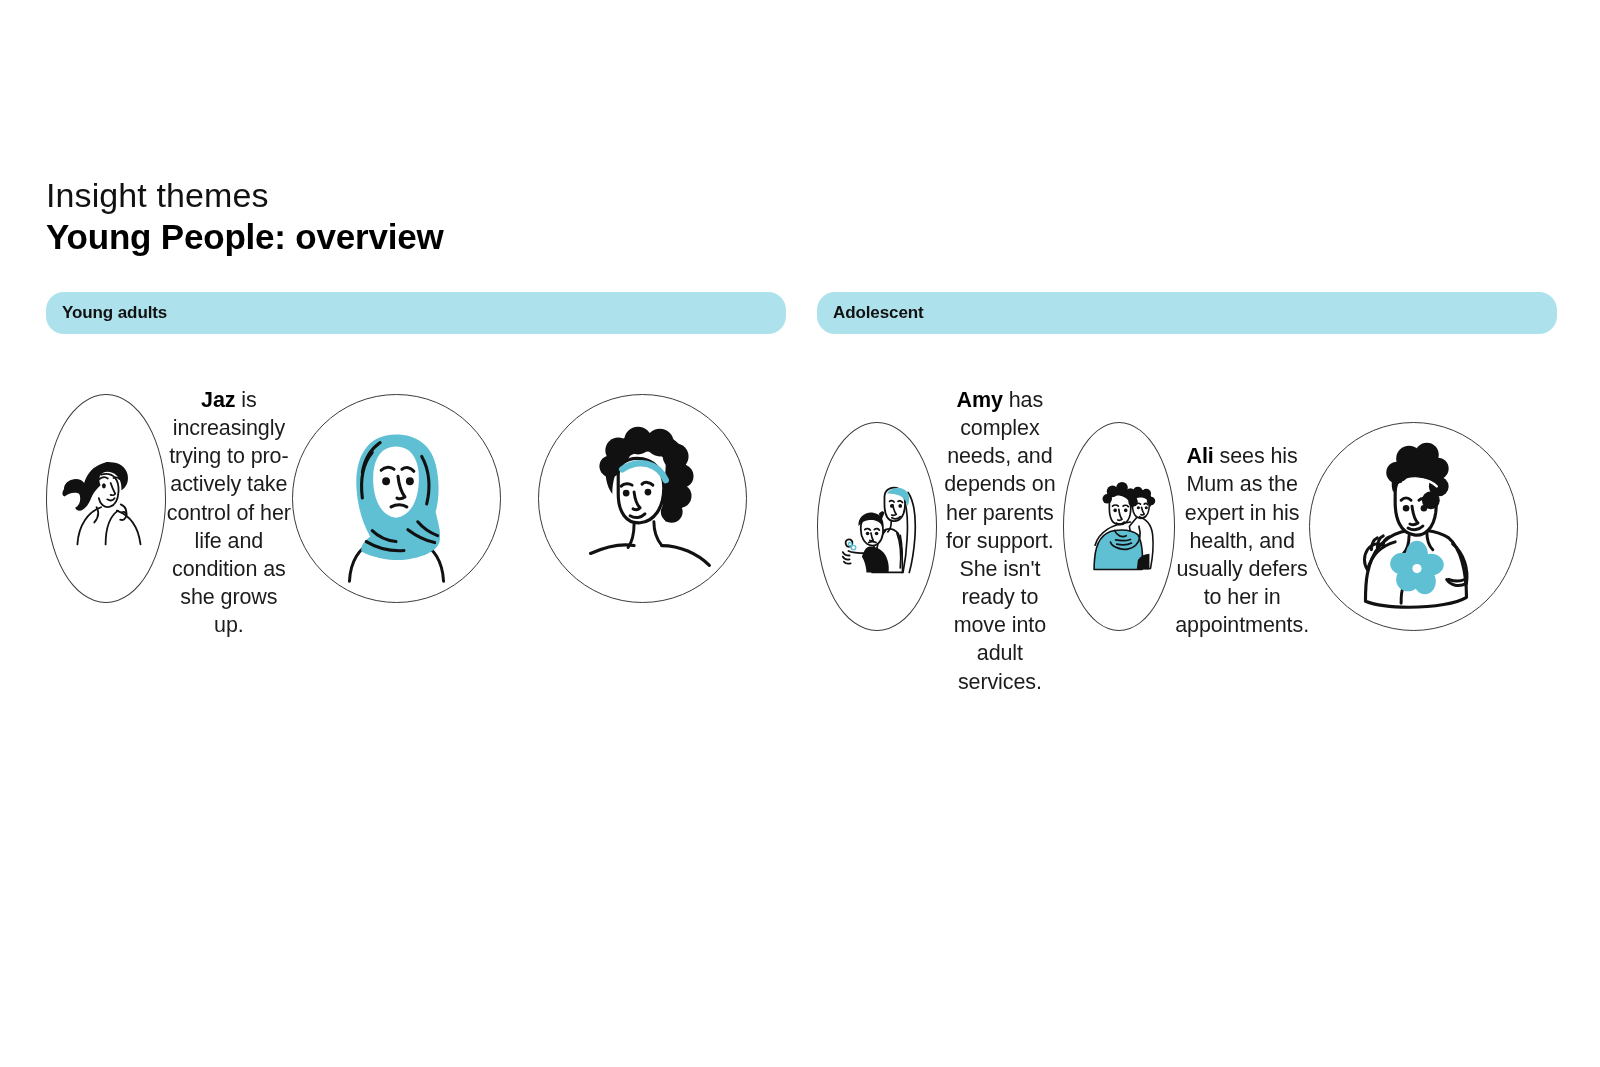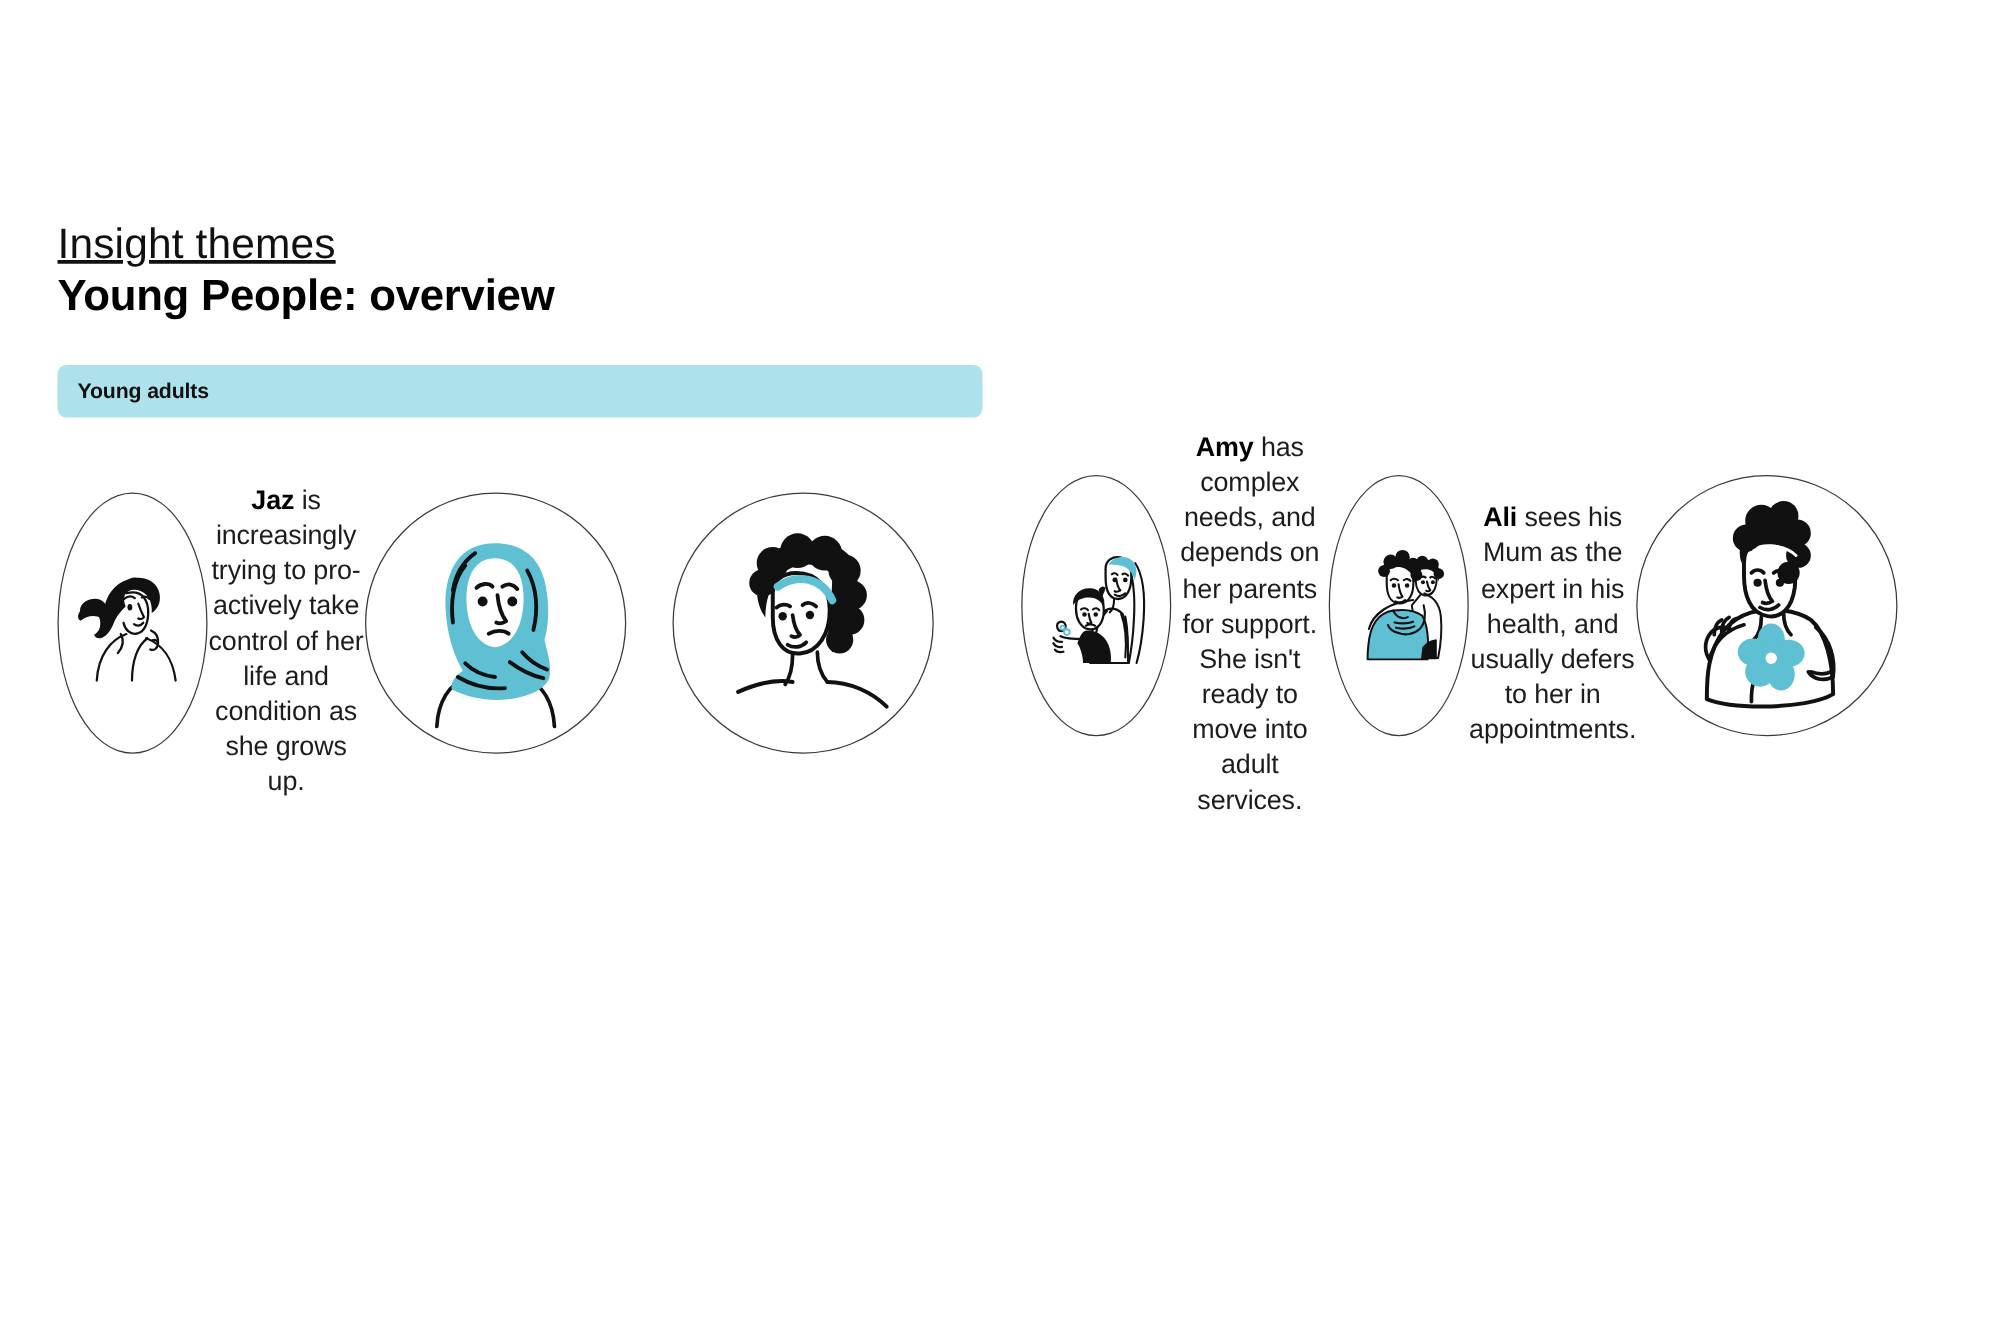--- a/index.html
+++ b/index.html
@@ -22,21 +22,20 @@
     left: 46px;
     top: 176px;
   }
   #eyebrow-title {
     font-size: 34px;
     font-weight: 400;
     line-height: 1.12;
     letter-spacing: 0.1px;
     color: #111111;
     margin: 0;
-    text-decoration: underline;
   }
   #main-title {
     font-size: 35px;
     font-weight: 700;
     line-height: 1.12;
     letter-spacing: -0.2px;
     color: #000000;
     margin: 3px 0 0 0;
   }
 
@@ -50,21 +49,21 @@
   .group {
     position: absolute;
     top: 0;
   }
   #group-young-adults { left: 46px;  width: 740px; }
   #group-adolescent   { left: 817px; width: 740px; }
 
   .group-bar {
     height: 42px;
     background: #ade2ec;
-    border-radius: 7px;
+    border-radius: 18px;
     display: flex;
     align-items: center;
     padding-left: 16px;
     box-sizing: border-box;
   }
   .group-bar-label {
     font-size: 17px;
     font-weight: 700;
     letter-spacing: -0.1px;
     color: #111111;
@@ -243,20 +242,23 @@
             <circle cx="88" cy="99" r="3.4" fill="#111"></circle>
             <circle cx="110" cy="98" r="3.4" fill="#111"></circle>
           </svg>
         </div>
       </div>
 
     </div>
   </div>
 
   <div class="group" id="group-adolescent">
+    <div class="group-bar">
+      <span class="group-bar-label">Adolescent</span>
+    </div>
 
     <div class="cards">
 
       <div class="card">
         <div class="avatar">
           <svg viewBox="0 0 209 209">
 
             <g fill="none" stroke="#111" stroke-width="3" stroke-linecap="round" stroke-linejoin="round">
               <path d="M160 44 C172 62 174 94 172 124 C170 152 166 172 162 186"></path>
               <path d="M150 46 C158 66 160 98 158 128 C157 150 154 170 151 186"></path>

